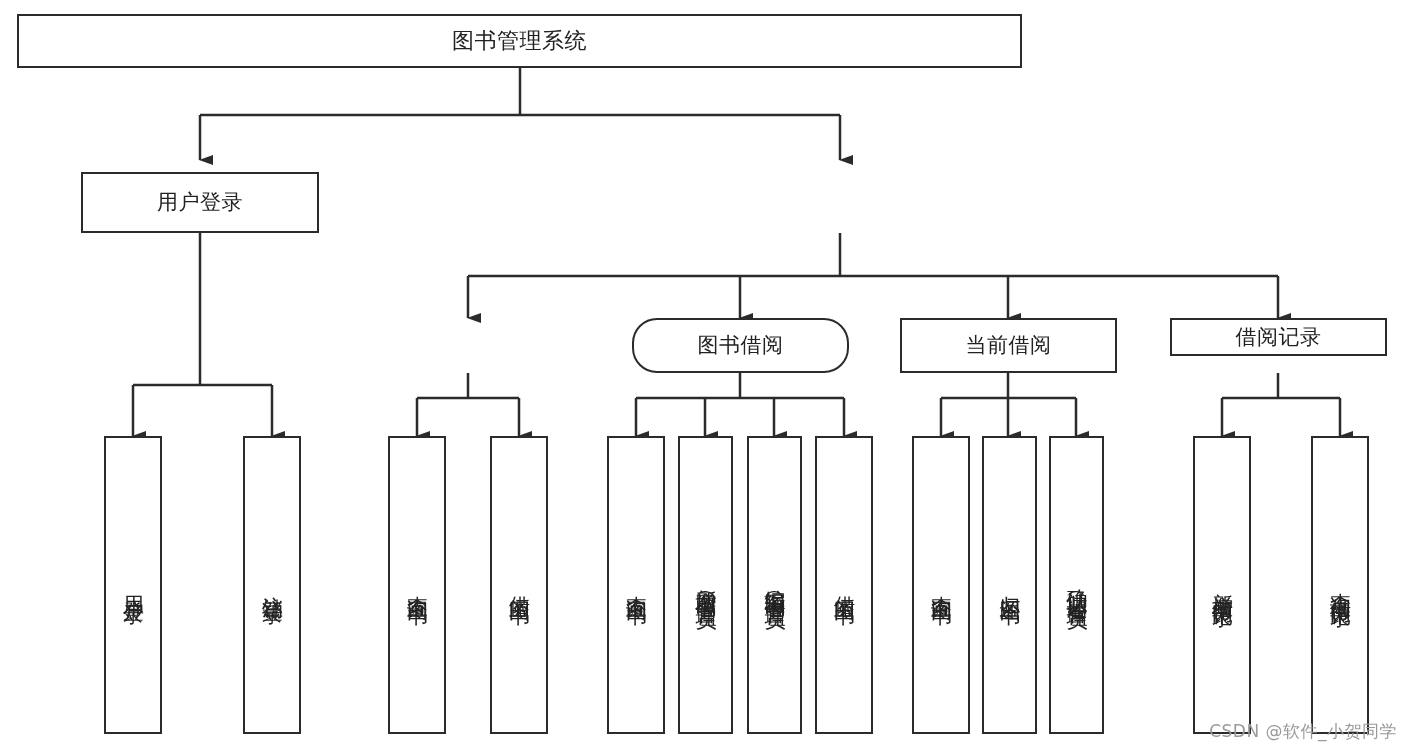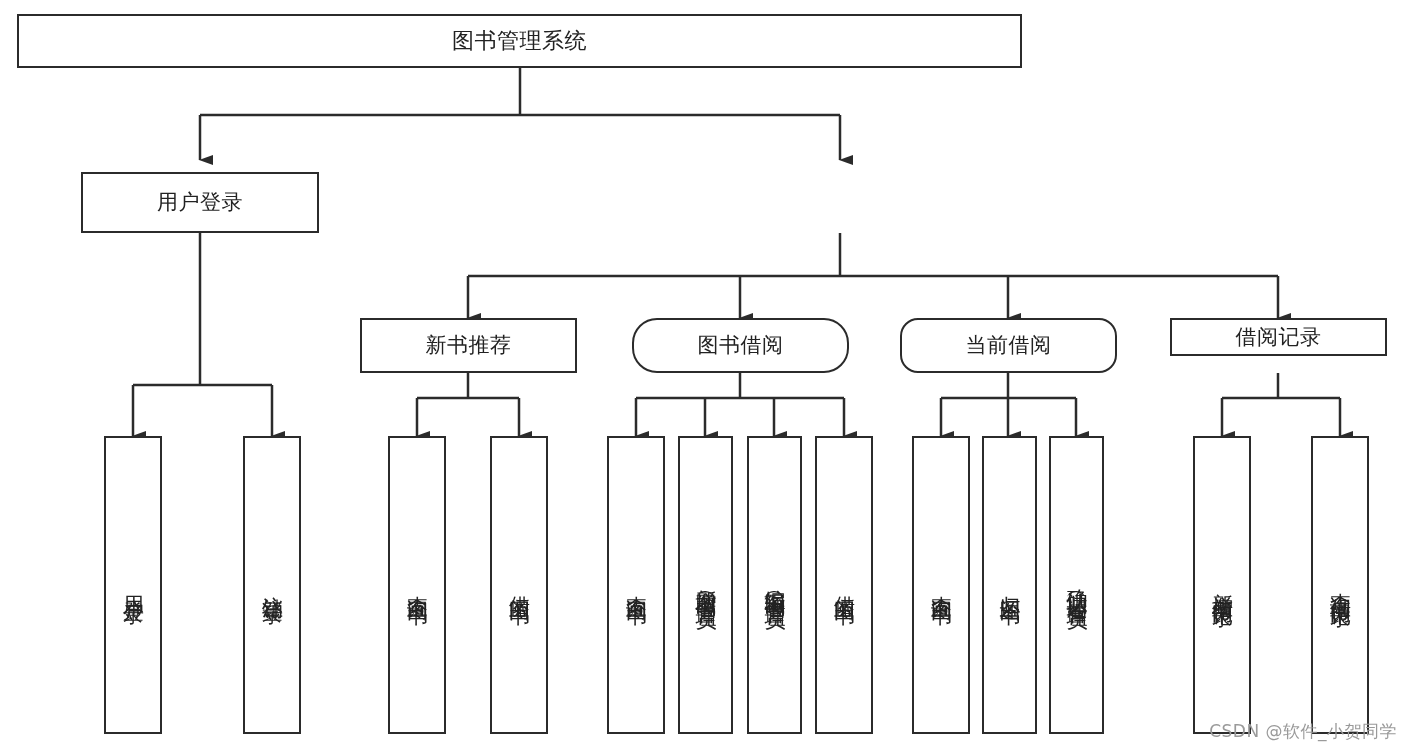--- a/index.html
+++ b/index.html
@@ -135,27 +135,24 @@
   </svg>
 
   <div class="node horiz root" style="left:17px; top:14px; width:1005px; height:54px;">
     <span class="label">图书管理系统</span>
   </div>
 
   <div class="node horiz" style="left:81px; top:172px; width:238px; height:61px;">
     <span class="label">用户登录</span>
   </div>
 
-  <div class="node horiz" style="left:360px; top:318px; width:217px; height:55px;">
-    <span class="label">新书推荐</span>
-  </div>
   <div class="node horiz" style="left:632px; top:318px; width:217px; height:55px;border-radius:25px;">
     <span class="label">图书借阅</span>
   </div>
-  <div class="node horiz" style="left:900px; top:318px; width:217px; height:55px;border-radius:18px;">
+  <div class="node horiz" style="left:900px; top:318px; width:217px; height:55px;">
     <span class="label">当前借阅</span>
   </div>
   <div class="node horiz" style="left:1170px; top:318px; width:217px; height:38px;">
     <span class="label">借阅记录</span>
   </div>
 
   <div class="node vert" style="left:104px; top:436px; width:58px; height:298px;">
     <span class="label">用户登录</span>
   </div>
   <div class="node vert" style="left:243px; top:436px; width:58px; height:298px;">

